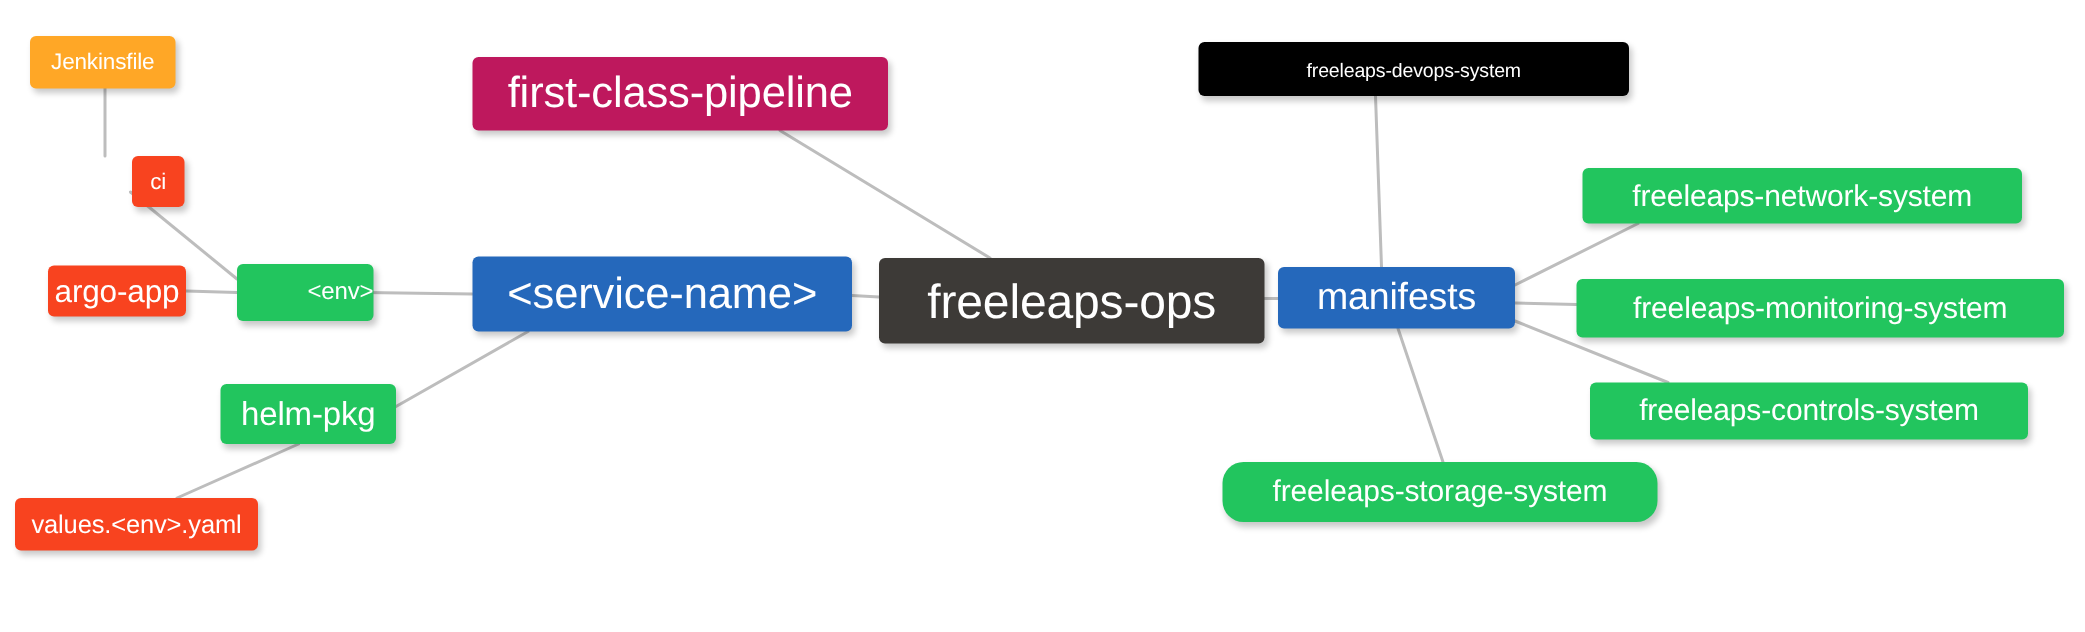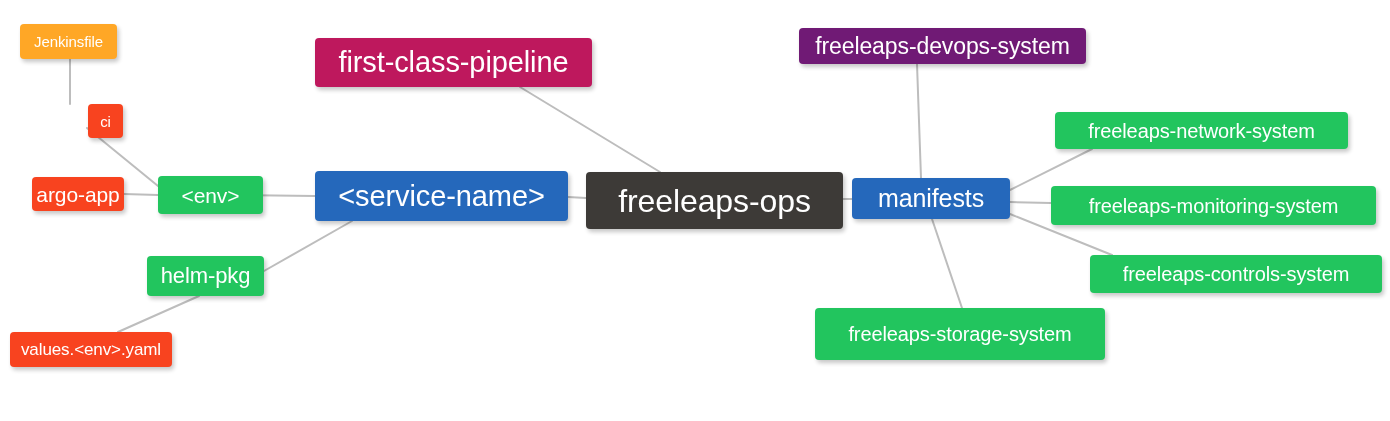--- a/index.html
+++ b/index.html
@@ -42,50 +42,50 @@
   <div id="node-layer">
       <div class="node" style="left: 20px; top: 24px; width: 97px; height: 35px; background: rgb(255, 167, 38); font-size: 15px;">
         <span>Jenkinsfile</span>
       </div>
       <div class="node" style="left: 52px; top: 104px; width: 35px; height: 34px; background: rgb(248, 67, 31); font-size: 15px; margin-left: 36px;">
         <span>ci</span>
       </div>
       <div class="node" style="left: 32px; top: 177px; width: 92px; height: 34px; background: rgb(248, 67, 31); font-size: 21px;">
         <span>argo-app</span>
       </div>
-      <div class="node" style="left: 158px; top: 176px; width: 105px; height: 38px; background: rgb(34, 197, 94); font-size: 21px;">
+      <div class="node" style="left: 158px; top: 176px; width: 91px; height: 38px; background: rgb(34, 197, 94); font-size: 16px; justify-content: flex-end;">
         <span>&lt;env&gt;</span>
       </div>
       <div class="node" style="left: 147px; top: 256px; width: 117px; height: 40px; background: rgb(34, 197, 94); font-size: 22px;">
         <span>helm-pkg</span>
       </div>
       <div class="node" style="left: 10px; top: 332px; width: 162px; height: 35px; background: rgb(248, 67, 31); font-size: 17px;">
         <span>values.&lt;env&gt;.yaml</span>
       </div>
       <div class="node" style="left: 315px; top: 38px; width: 277px; height: 49px; background: #be185d; font-size: 29px;">
         <span>first-class-pipeline</span>
       </div>
       <div class="node" style="left: 315px; top: 171px; width: 253px; height: 50px; background: rgb(37, 104, 187); font-size: 29px;">
         <span>&lt;service-name&gt;</span>
       </div>
       <div class="node" style="left: 586px; top: 172px; width: 257px; height: 57px; background: rgb(61, 58, 55); font-size: 32px;">
         <span>freeleaps-ops</span>
       </div>
       <div class="node" style="left: 852px; top: 178px; width: 158px; height: 41px; background: rgb(37, 104, 187); font-size: 25px;">
         <span>manifests</span>
       </div>
-      <div class="node" style="left: 799px; top: 28px; width: 287px; height: 36px; background: #701a75; font-size: 23px;">
+      <div class="node" style="left: 799px; top: 28px; width: 287px; height: 36px; background: #000000; font-size: 13px;">
         <span>freeleaps-devops-system</span>
       </div>
       <div class="node" style="left: 1055px; top: 112px; width: 293px; height: 37px; background: rgb(34, 197, 94); font-size: 20px;">
         <span>freeleaps-network-system</span>
       </div>
       <div class="node" style="left: 1051px; top: 186px; width: 325px; height: 39px; background: rgb(34, 197, 94); font-size: 20px;">
         <span>freeleaps-monitoring-system</span>
       </div>
-      <div class="node" style="left: 1060px; top: 255px; width: 292px; height: 38px; background: rgb(34, 197, 94); font-size: 20px; margin-left: 30px;">
+      <div class="node" style="left: 1060px; top: 255px; width: 292px; height: 38px; background: rgb(34, 197, 94); font-size: 20px;">
         <span>freeleaps-controls-system</span>
       </div>
-      <div class="node" style="left: 815px; top: 308px; width: 290px; height: 52px; background: rgb(34, 197, 94); font-size: 20px;">
+      <div class="node" style="left: 815px; top: 308px; width: 290px; height: 40px; background: rgb(34, 197, 94); font-size: 20px; border-radius: 14px;">
         <span>freeleaps-storage-system</span>
       </div>
     </div>
 </div>
 
 </body></html>

